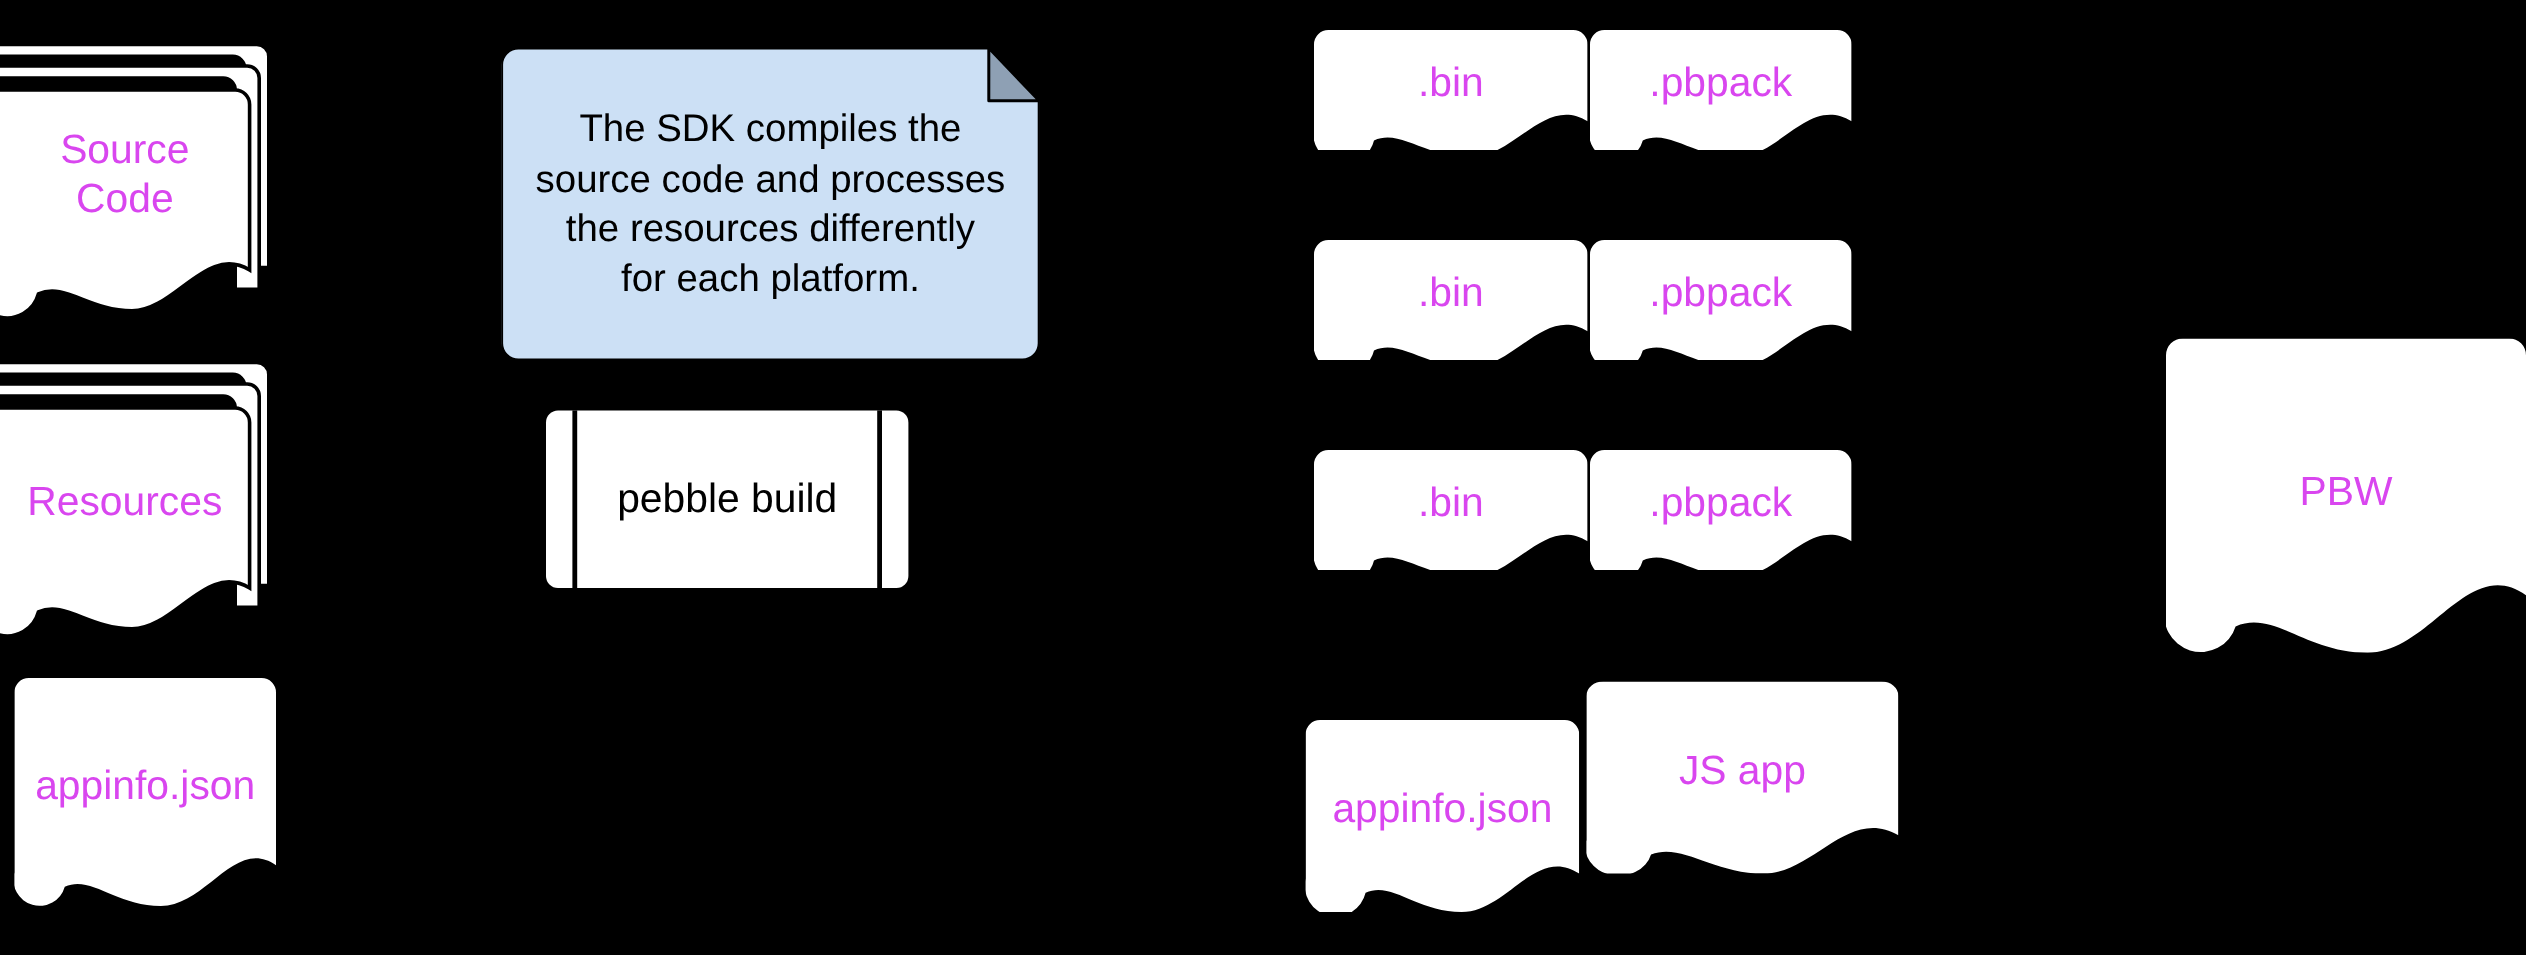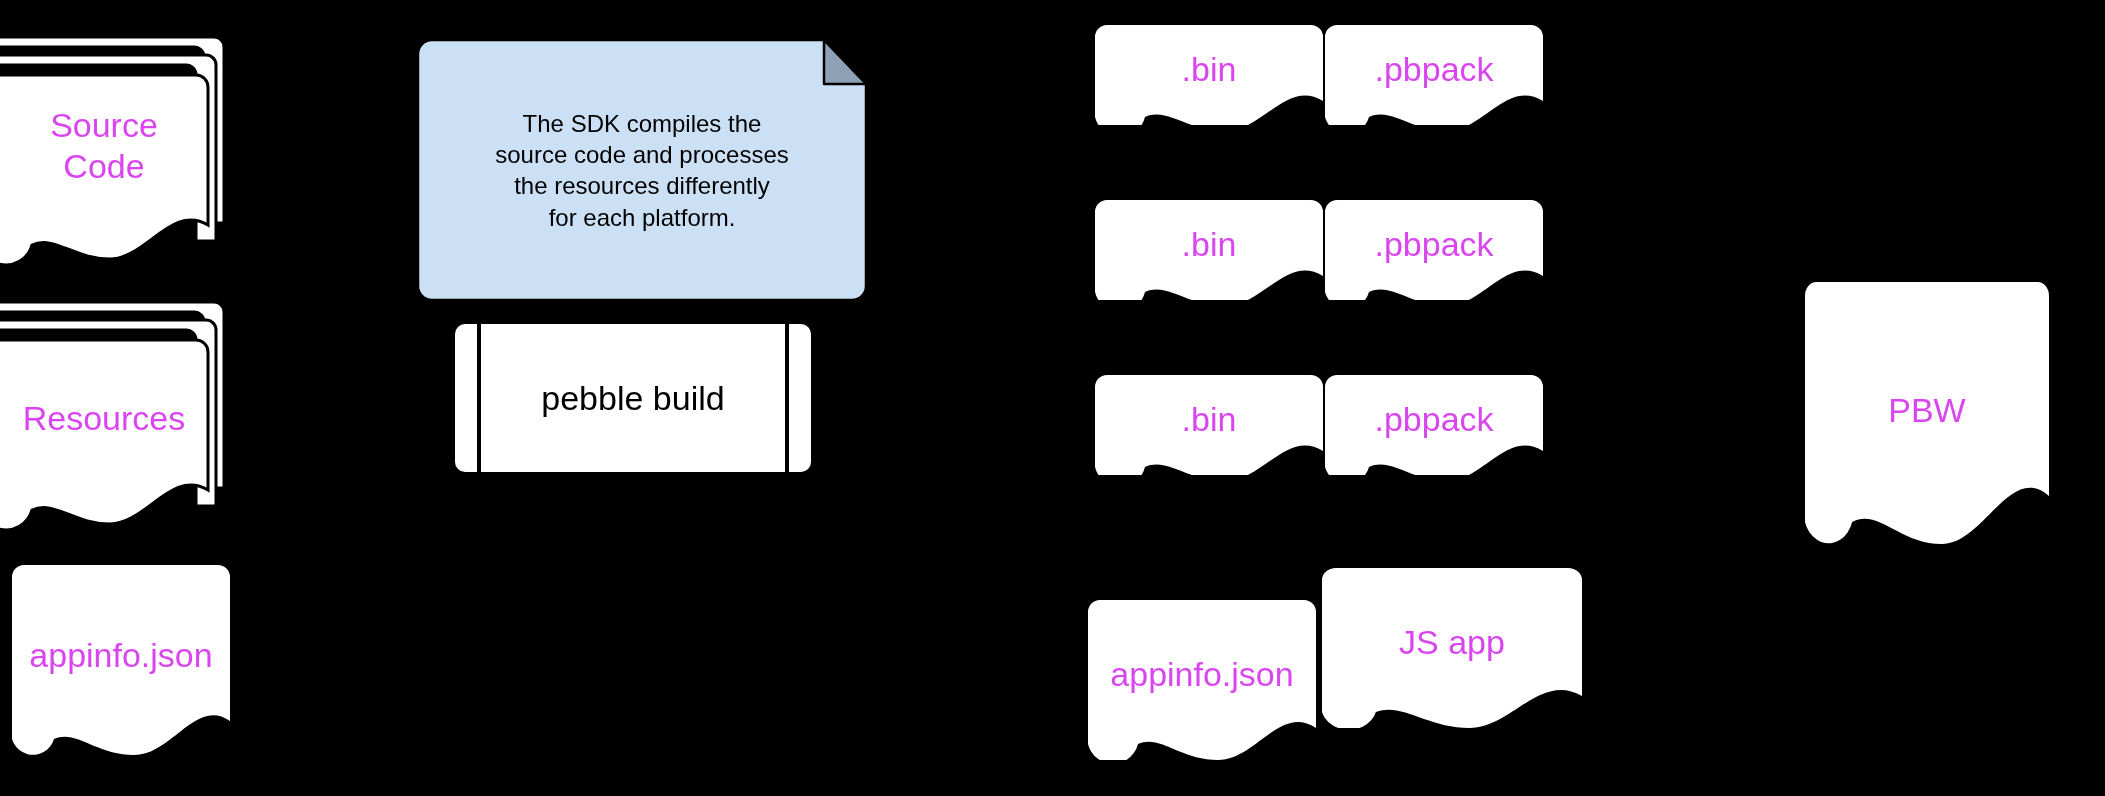--- a/index.html
+++ b/index.html
@@ -57,21 +57,21 @@
     display: block;
   }
   .note-text {
     position: absolute;
     left: 26px;
     right: 26px;
     top: 50%;
     transform: translateY(-50%);
     text-align: center;
     color: #000000;
-    font-size: 24px;
+    font-size: 32px;
     line-height: 1.30;
     white-space: pre-line;
   }
 
   
   .proc {
     position: absolute;
     background: #ffffff;
     border-radius: 10px;
   }
@@ -134,21 +134,21 @@
       <path d="M0,14 a14,14 0 0 1 14,-14 H406 L448,44 V246 a14,14 0 0 1 -14,14 H14
                a14,14 0 0 1 -14,-14 Z" fill="#cce0f5" stroke="#000000" stroke-width="2.5"></path>
       <path d="M406,0 L448,44 L406,44 Z" fill="#8ea0b4" stroke="#000000" stroke-width="2.5" stroke-linejoin="round"></path>
     </svg>
     <div class="note-text">The SDK compiles the
 source code and processes
 the resources differently
 for each platform.</div>
   </div>
 
-  <div class="proc" id="n-proc" style="left: 455px; top: 324px; width: 356px; height: 148px;">
+  <div class="proc" id="n-proc" style="left: 455px; top: 342px; width: 302px; height: 148px;">
     <span class="proc-bar left"></span>
     <span class="proc-bar right"></span>
     <span class="proc-label">pebble build</span>
   </div>
 
   <div class="node" id="n-out-0" style="left: 1095px; top: 25px; width: 228px; height: 100px;">
     <svg class="doc-svg" viewBox="0 0 228 100" preserveAspectRatio="none">
       <path d="M0,12 a12,12 0 0 1 12,-12 H216 a12,12 0 0 1 12,12 V76
                c-36,-22 -60,30 -98,30 c-38,0 -58,-24 -80,-14 a13,13 0 0 1 -50,-12 Z" fill="#ffffff"></path>
     </svg>
@@ -204,21 +204,21 @@
   </div>
 
   <div class="node" id="n-out-7" style="left: 1322px; top: 568px; width: 260px; height: 160px;">
     <svg class="doc-svg" viewBox="0 0 222 160" preserveAspectRatio="none">
       <path d="M0,12 a12,12 0 0 1 12,-12 H210 a12,12 0 0 1 12,12 V128
                c-36,-24 -60,32 -96,32 c-36,0 -58,-26 -80,-16 a13,13 0 0 1 -46,-12 Z" fill="#ffffff"></path>
     </svg>
     <span class="node-label fs-34" style="top:54px;">JS app</span>
   </div>
 
-  <div class="node" id="n-pbw" style="left: 1805px; top: 282px; width: 244px; height: 262px;">
+  <div class="node" id="n-pbw" style="left: 1805px; top: 282px; width: 300px; height: 262px;">
     <svg class="doc-svg" viewBox="0 0 300 262" preserveAspectRatio="none">
       <path d="M0,14 a14,14 0 0 1 14,-14 H286 a14,14 0 0 1 14,14 V214
                c-48,-34 -80,48 -132,48 c-52,0 -78,-36 -110,-22 a16,16 0 0 1 -58,-18 Z" fill="#ffffff"></path>
     </svg>
     <span class="node-label fs-34" style="top:108px;">PBW</span>
   </div>
 
 </div>
 
 </body></html>

